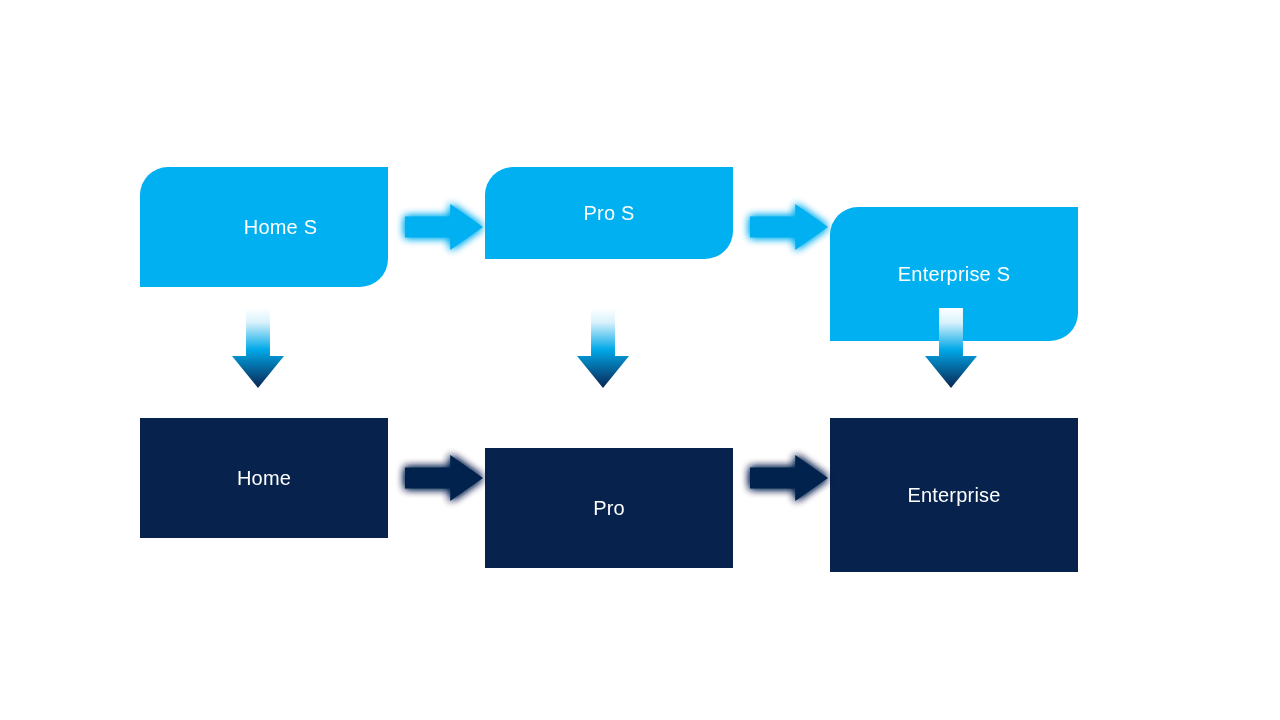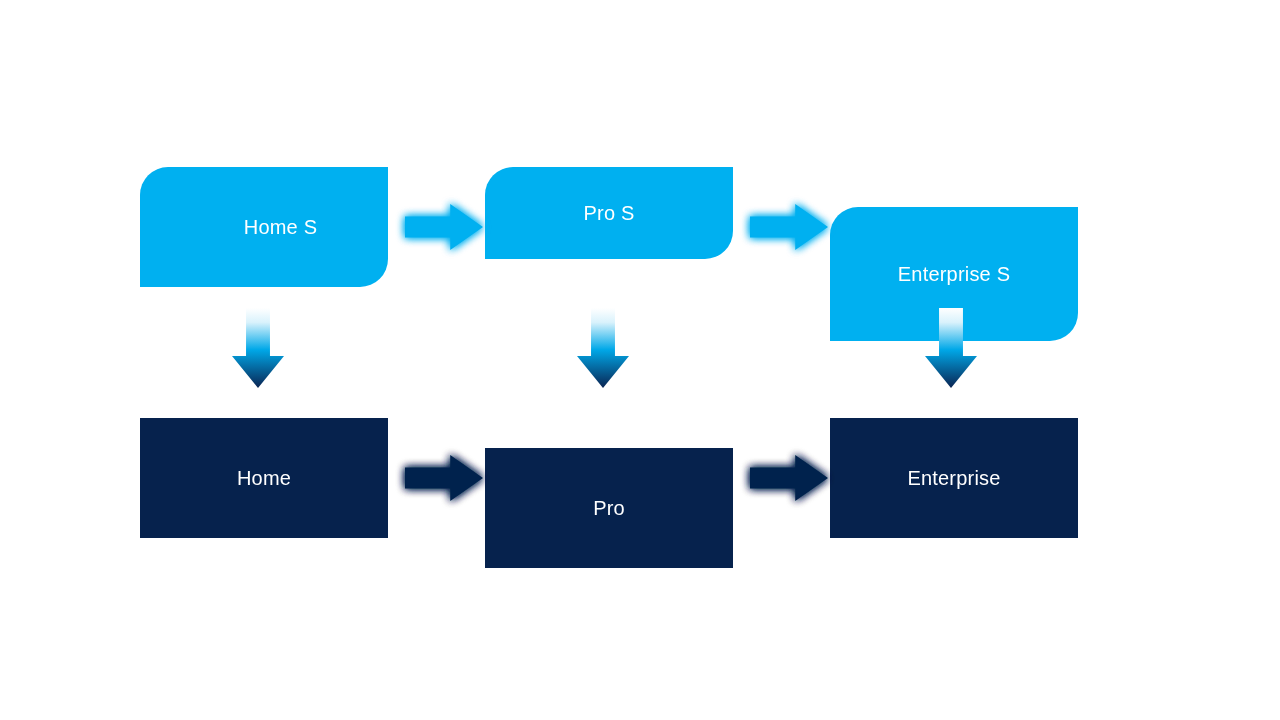--- a/index.html
+++ b/index.html
@@ -70,21 +70,21 @@
     </div>
     <div class="node stage" style="left: 830px; top: 167px; width: 248px; height: 134px; margin-top: 40px;">
       <span class="node-label">Enterprise S</span>
     </div>
     <div class="node product" style="left: 140px; top: 418px; width: 248px; height: 120px;">
       <span class="node-label">Home</span>
     </div>
     <div class="node product" style="left: 485px; top: 418px; width: 248px; height: 120px; margin-top: 30px;">
       <span class="node-label">Pro</span>
     </div>
-    <div class="node product" style="left: 830px; top: 418px; width: 248px; height: 120px;">
+    <div class="node product" style="left: 830px; top: 418px; width: 248px; height: 154px;">
       <span class="node-label">Enterprise</span>
     </div>
     <div class="arrow" style="left: 391px; top: 190px; width: 106px; height: 74px;">
       <svg width="106" height="74">
         <defs>
           <filter id="glow0" x="-60%" y="-60%" width="220%" height="220%">
             <feGaussianBlur in="SourceGraphic" stdDeviation="4.5" result="b"></feGaussianBlur>
             <feMerge>
               <feMergeNode in="b"></feMergeNode>
               <feMergeNode in="b"></feMergeNode>

